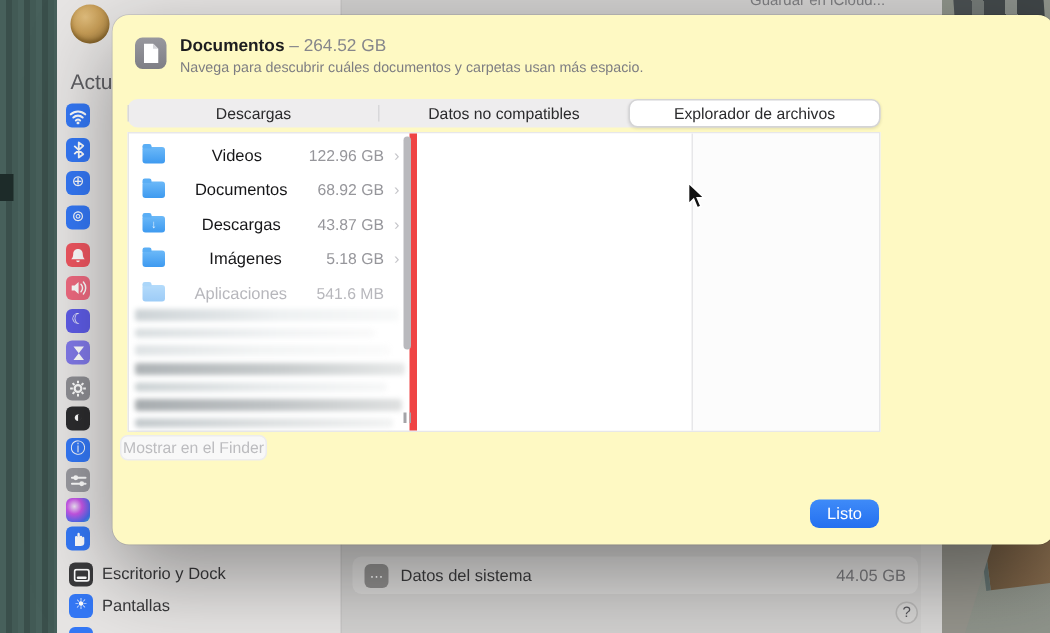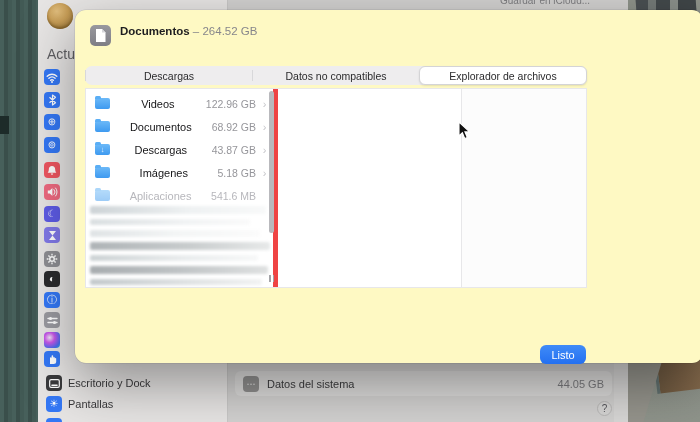--- a/index.html
+++ b/index.html
@@ -83,21 +83,21 @@
   .folder.dl::after { content:"↓"; position:absolute; left:0; right:0; top:1px; text-align:center; font-size:7.5px; color:#eaf4fe; }
   .blurrows { position:absolute; left:4px; top:112px; width:182px; }
   .brow { border-radius:2px; filter:blur(1.6px); margin:5px 0; }
   .scrollbar { position:absolute; left:183px; top:2px; width:5px; height:142px; border-radius:3px; background:#b9b9bd; }
   .resize-handle { position:absolute; left:183px; top:186px; display:flex; gap:2px; }
   .resize-handle i { width:1.5px; height:7px; background:#a4a4a8; }
 
   .finder-btn { position:absolute; left:5px; top:280px; width:98px; height:17px; background:#f8f8f8; border:1px solid #ececee;
     border-radius:5px; font-size:10.5px; color:#bcbcbf; display:flex; align-items:center; justify-content:center; }
   .done-btn { position:absolute; left:465px; top:323px; width:46px; height:19px; border-radius:6px;
-    background:linear-gradient(180deg,#3f8bf8,#2470f0); color:#fff; font-size:11px; display:flex; align-items:center; justify-content:center;margin-top:12px; }
+    background:linear-gradient(180deg,#3f8bf8,#2470f0); color:#fff; font-size:11px; display:flex; align-items:center; justify-content:center; }
 
   .cursor { position:absolute; left:458px; top:121px; z-index:20; }
 </style>
 </head>
 <body>
 
 <div id="stage">
 
   <div class="wp-left">
       <div class="notch"></div>
@@ -243,20 +243,21 @@
   <div class="dialog">
     <div class="dlg-icon">
       <svg width="11" height="13" viewBox="0 0 11 13">
           <path d="M1 0h6l3.5 3.5V13H1z" fill="#fff"></path>
           <path d="M7 0l3.5 3.5H7z" fill="#d6d6da"></path>
         </svg>
     </div>
     <div class="dlg-title">
       <span>Documentos</span> <span class="suffix">– 264.52 GB</span>
     </div>
+    <div class="dlg-sub">Navega para descubrir cuáles documentos y carpetas usan más espacio.</div>
 
     <div class="seg">
       <div class="sep"></div>
       <div class="tab">Descargas</div>
       <div class="sep"></div>
       <div class="tab">Datos no compatibles</div>
       <div class="tab selected">Explorador de archivos</div>
     </div>
 
     <div class="browser">
@@ -305,20 +306,21 @@
         <div class="scrollbar"></div>
         <div class="resize-handle">
             <i></i>
             <i></i>
           </div>
       </div>
       <div class="col2"></div>
       <div class="col3"></div>
     </div>
 
+    <div class="finder-btn">Mostrar en el Finder</div>
     <div class="done-btn">Listo</div>
   </div>
 
   <svg class="cursor" width="13" height="19" viewBox="0 0 13 19">
     <path d="M1 1 L1 15 L4.4 11.8 L6.8 17.6 L9.3 16.5 L6.9 10.9 L11.6 10.9 Z" fill="#111" stroke="#fff" stroke-width="1.1"></path>
   </svg>
 
 </div>
 
 </body></html>

